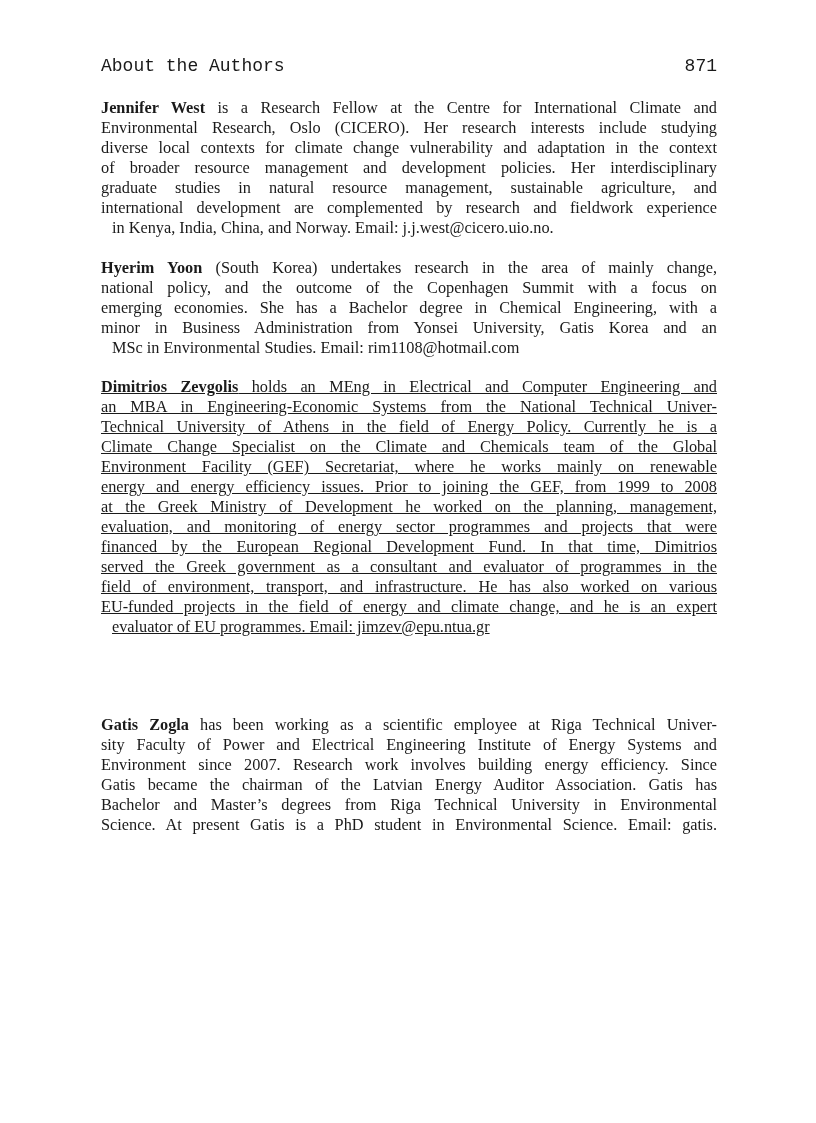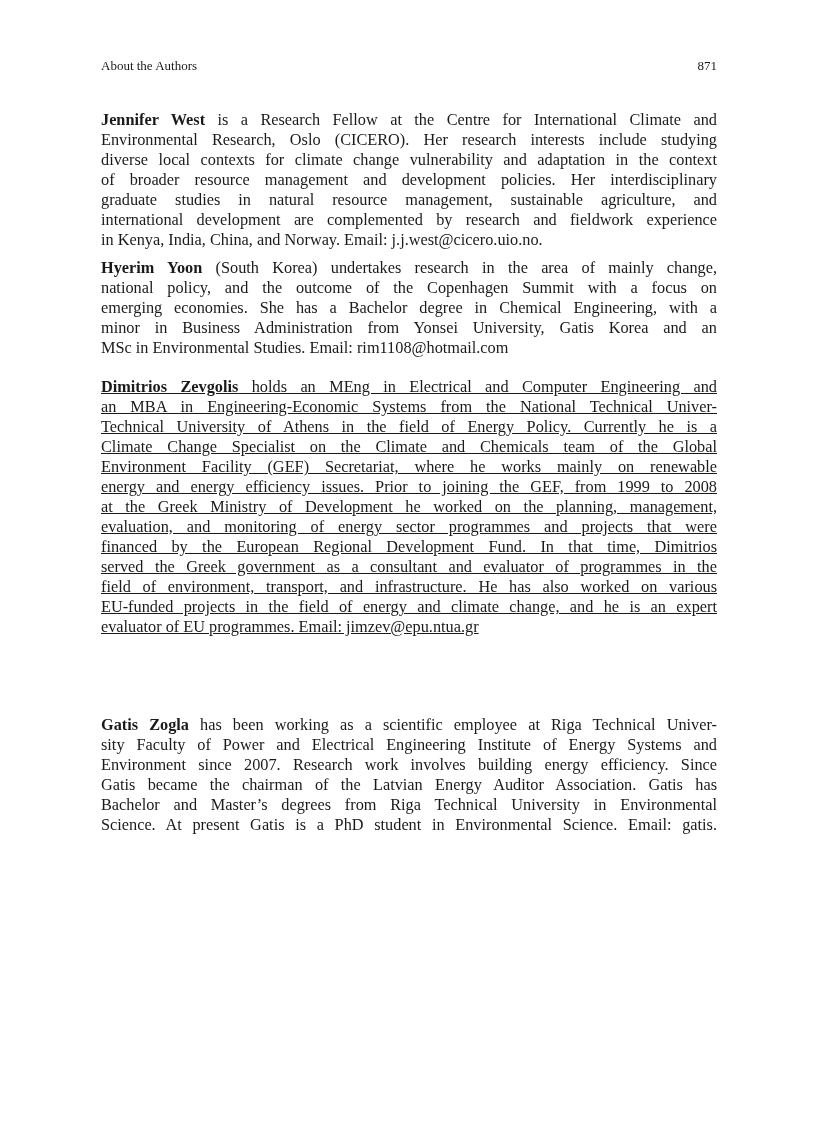--- a/index.html
+++ b/index.html
@@ -1,34 +1,34 @@
 <!DOCTYPE html>
 <html><head>
 <meta charset="utf-8">
 <style>
   html, body { margin: 0; padding: 0; background: #ffffff; }
   body { width: 816px; height: 1123px; position: relative; overflow: hidden;
          font-family: "Liberation Serif", "DejaVu Serif", serif; color: #1a1a1a; }
   .header { position: absolute; left: 101px; top: 58px; width: 616px; height: 18px;
-            font-size: 13px; display: flex; justify-content: space-between; align-items: flex-start; }
+            font-size: 18px; display: flex; justify-content: space-between; align-items: flex-end; font-family: Liberation Mono, monospace; }
   .para { position: absolute; left: 101px; width: 616px; font-size: 16.3px; }
   .line { display: block; height: 20px; line-height: 20px; white-space: nowrap;
           text-align: justify; text-align-last: justify; }
-  .line.last { text-align-last: left; }
+  .line.last { text-align-last: left; margin-left: 11px; }
   .name { font-weight: bold; }
 </style>
 </head>
 <body>
 
 <div class="header">
   <span>About the Authors</span>
   <span>871</span>
 </div>
 
-<div class="para" style="top:110px;">
+<div class="para" style="top:98px;">
   <span class="line"><span class="name">Jennifer West</span><span> is a Research Fellow at the Centre for International Climate and</span></span>
   <span class="line">Environmental Research, Oslo (CICERO). Her research interests include studying</span>
   <span class="line">diverse local contexts for climate change vulnerability and adaptation in the context</span>
   <span class="line">of broader resource management and development policies. Her interdisciplinary</span>
   <span class="line">graduate studies in natural resource management, sustainable agriculture, and</span>
   <span class="line">international development are complemented by research and fieldwork experience</span>
   <span class="line last">in Kenya, India, China, and Norway. Email: j.j.west@cicero.uio.no.</span>
 </div>
 
 <div class="para" style="top:258px;">

